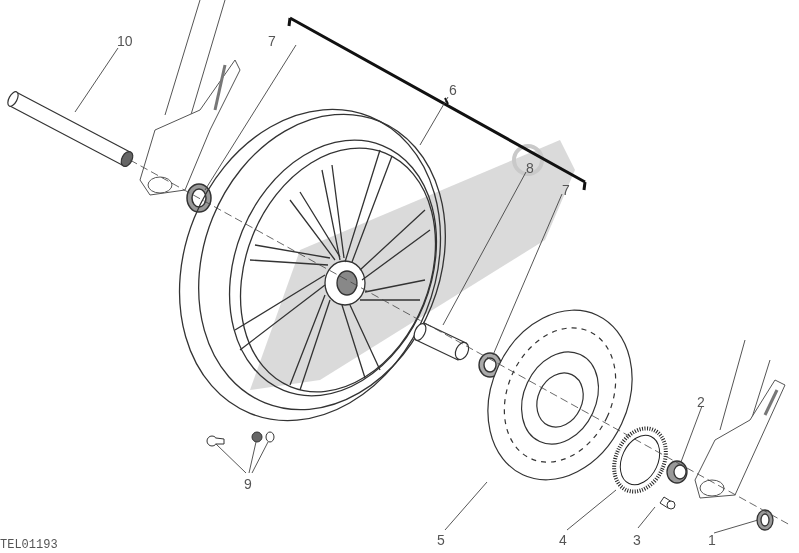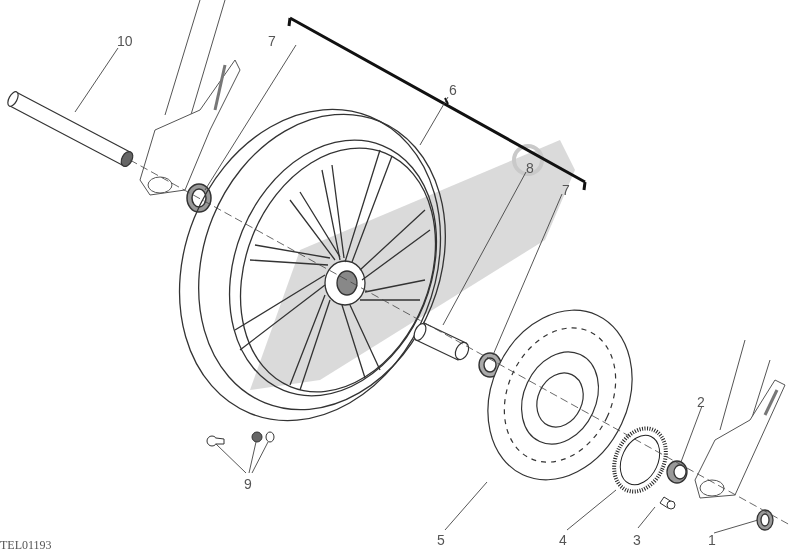--- a/index.html
+++ b/index.html
@@ -2,21 +2,21 @@
 <html><head>
 <meta charset="utf-8">
 <style>
   html, body { margin: 0; padding: 0; background: #ffffff; }
   body { width: 799px; height: 553px; position: relative; overflow: hidden;
          font-family: "Liberation Sans", sans-serif; }
   #diagram { position: absolute; left: 0; top: 0; width: 799px; height: 553px; }
   .callout { position: absolute; font-size: 14px; color: #555555; line-height: 12px;
              font-family: "Liberation Sans", sans-serif; }
   .code { position: absolute; left: 0; top: 538px; font-size: 12px; color: #555555;
-          font-family: Liberation Serif, serif; }
+          font-family: Liberation Mono, monospace; }
   .wm { position: absolute; left: 240px; top: 110px; width: 360px; height: 300px; pointer-events: none; }
 </style>
 </head>
 <body>
 
 <svg id="diagram" viewBox="0 0 799 553" xmlns="http://www.w3.org/2000/svg">
 
   <g fill="#cfcfcf" opacity="0.85">
     <path d="M250 390 L300 250 L560 140 L575 170 L545 240 L320 380 Z" fill="#d4d4d4"></path>
     <circle cx="528" cy="160" r="14" fill="none" stroke="#c0c0c0" stroke-width="4"></circle>

